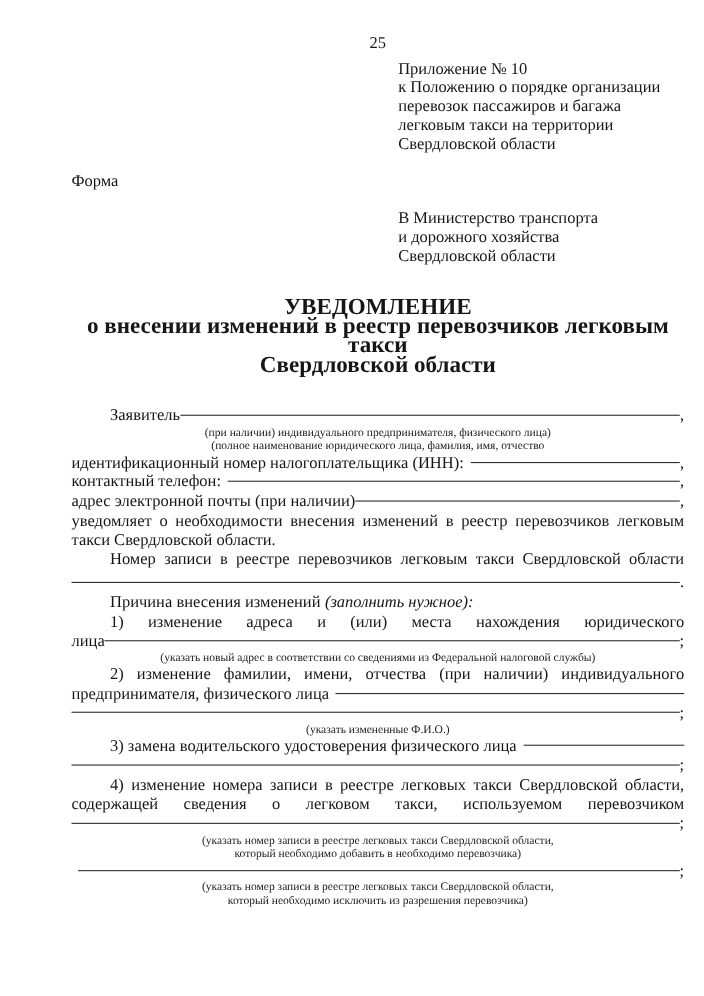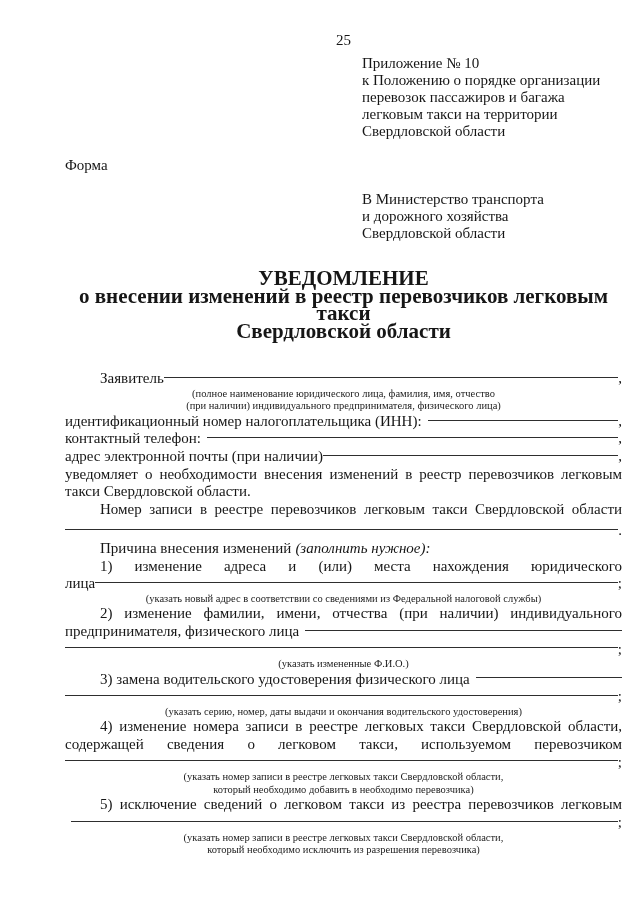--- a/index.html
+++ b/index.html
@@ -68,22 +68,22 @@
   </div>
 
   <div class="body">
 
     <div class="row flex">
       <span class="ind"></span>
       <span>Заявитель</span>
       <span class="fill"></span>
       <span>,</span>
     </div>
+    <div class="hint">(при наличии) индивидуального предпринимателя, физического лица)</div>
     <div class="hint">(полное наименование юридического лица, фамилия, имя, отчество</div>
-    <div class="hint">(при наличии) индивидуального предпринимателя, физического лица)</div>
 
     <div class="row flex">
       <span>идентификационный номер налогоплательщика (ИНН):</span>
       <span class="fill g"></span>
       <span>,</span>
     </div>
 
     <div class="row flex">
       <span>контактный телефон:</span>
       <span class="fill g"></span>
@@ -130,32 +130,30 @@
 
     <div class="row flex">
       <span class="ind"></span>
       <span>3) замена водительского удостоверения физического лица</span>
       <span class="fill g"></span>
     </div>
     <div class="row flex">
       <span class="fill"></span>
       <span>;</span>
     </div>
-    <div class="hint">(указать серию, номер, даты выдачи и окончания водительского удостоверения)</div>
 
     <div class="row just ti">4) изменение номера записи в реестре легковых такси Свердловской области,</div>
     <div class="row just">содержащей сведения о легковом такси, используемом перевозчиком</div>
     <div class="row flex">
       <span class="fill"></span>
       <span>;</span>
     </div>
     <div class="hint">(указать номер записи в реестре легковых такси Свердловской области,</div>
     <div class="hint">который необходимо добавить в необходимо перевозчика)</div>
 
-    <div class="row just ti">5) исключение сведений о легковом такси из реестра перевозчиков легковым</div>
     <div class="row flex">
       <span class="fill g"></span>
       <span>;</span>
     </div>
     <div class="hint">(указать номер записи в реестре легковых такси Свердловской области,</div>
     <div class="hint">который необходимо исключить из разрешения перевозчика)</div>
 
   </div>
 </div>
 

